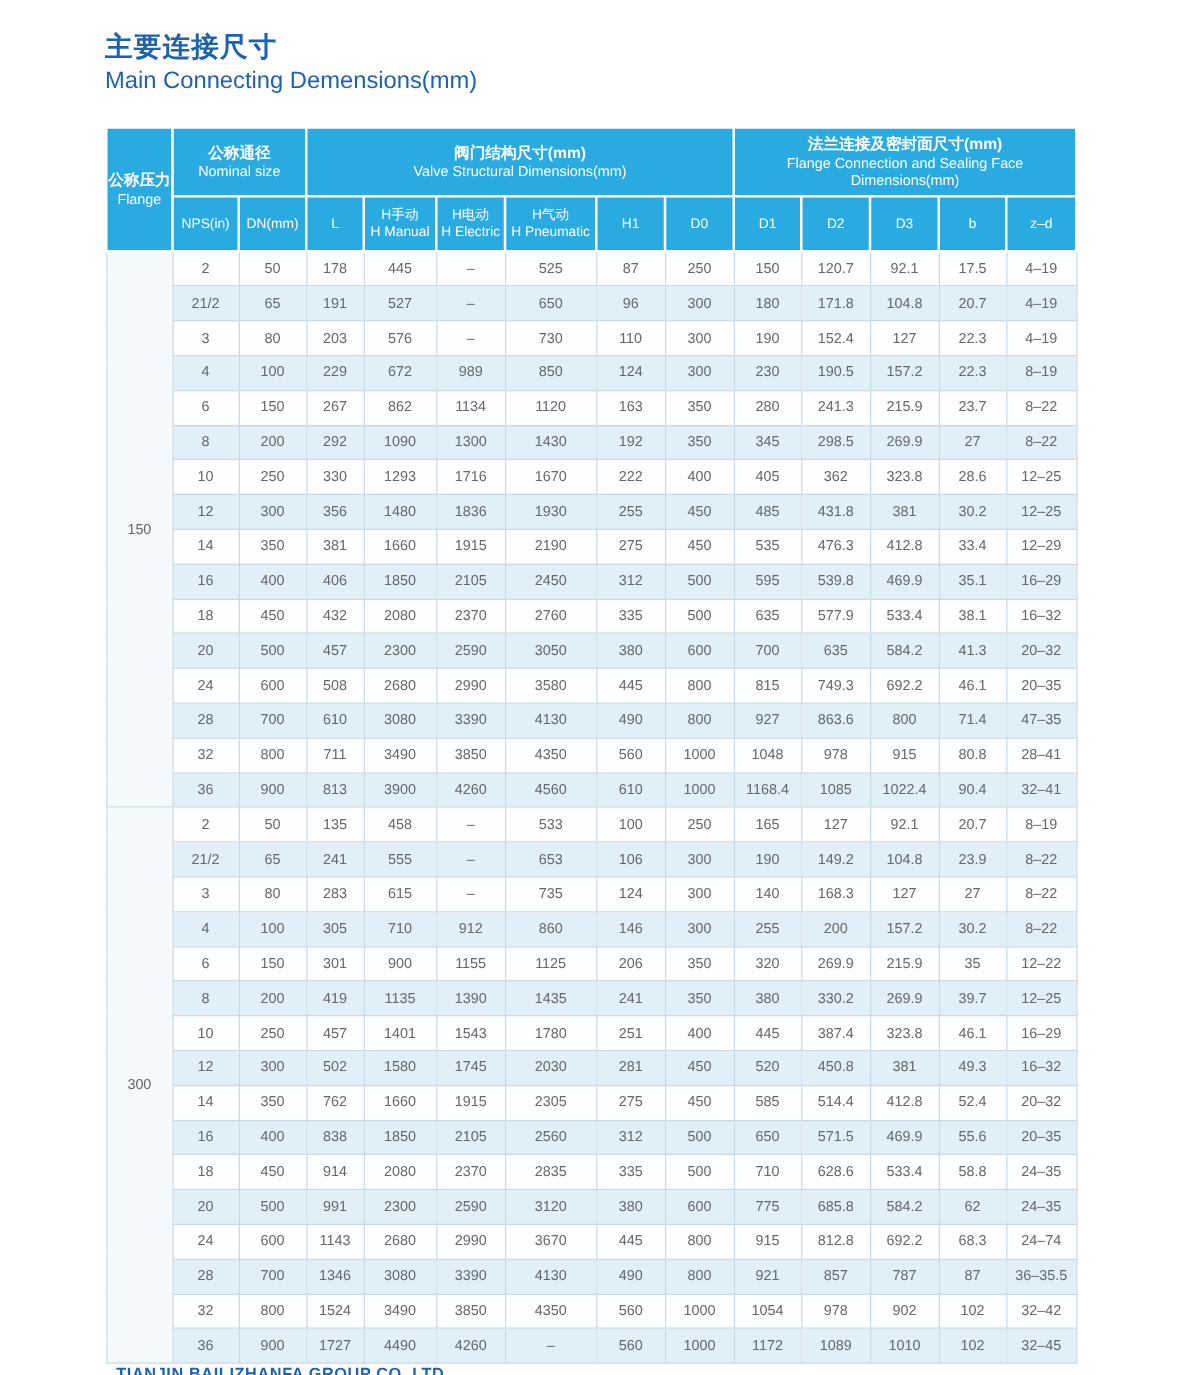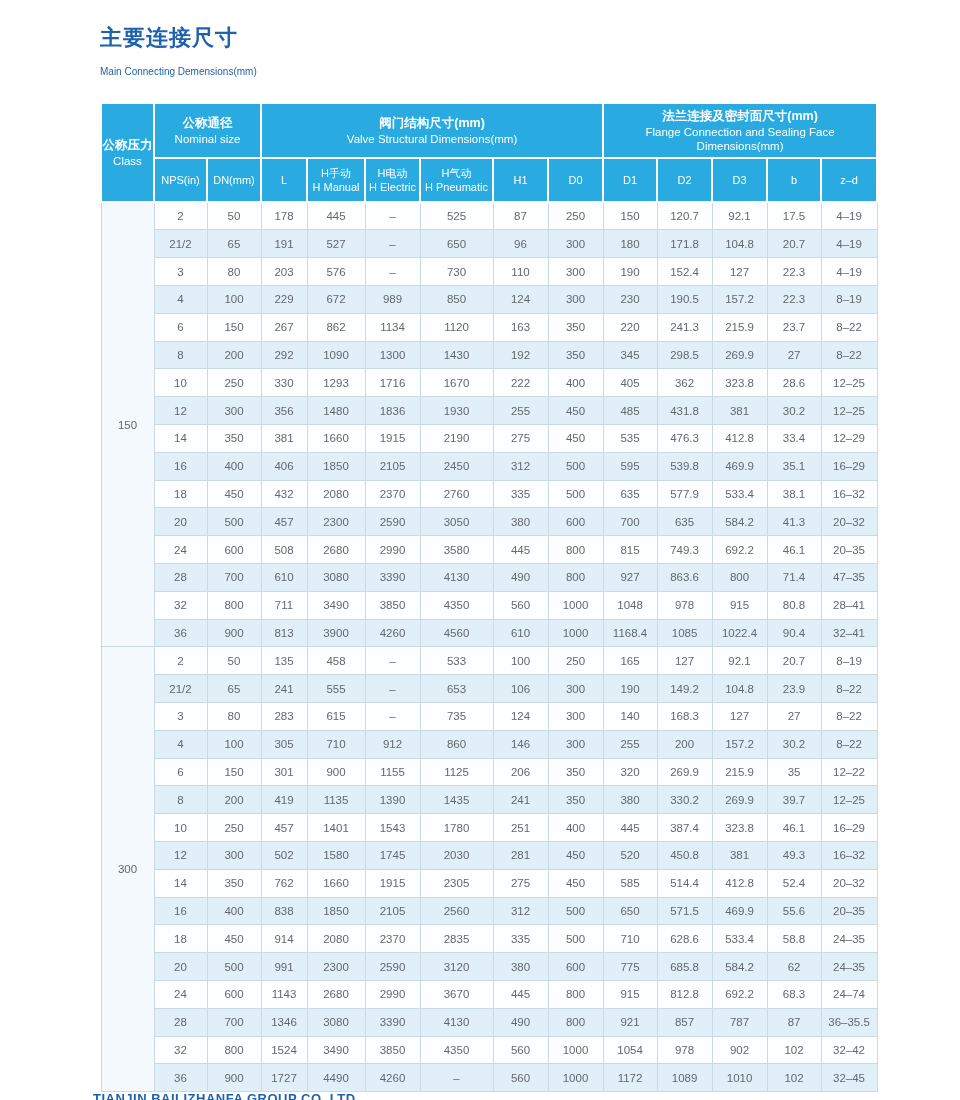--- a/index.html
+++ b/index.html
@@ -9,35 +9,35 @@
   body {
     width: 960px;
     height: 1100px;
     background: #ffffff;
     overflow: hidden;
     position: relative;
     font-family: "Liberation Sans", "DejaVu Sans", sans-serif;
   }
   .content {
     position: absolute;
-    left: 100px;
+    left: 84px;
     top: 26px;
     width: 776px;
   }
   .title-zh {
     font-size: 22px;
     font-weight: 700;
     color: #1e62ad;
     letter-spacing: 1px;
     line-height: 1.1;
   }
   .title-en {
-    font-size: 10px;
+    font-size: 19px;
     color: #1e62ad;
-    margin-top: 16px;
+    margin-top: 4px;
   }
   table.dims {
     border-collapse: collapse;
     table-layout: fixed;
     width: 776px;
     margin-top: 25px;
   }
   table.dims thead th {
     background: #29abe2;
     color: #ffffff;
@@ -116,21 +116,21 @@
       <col style="width:54px">
         <col style="width:55px">
         <col style="width:55px">
       <col style="width:54px">
         <col style="width:56px">
     </colgroup>
     <thead>
       <tr class="group-row">
         <th rowspan="2">
           <span class="hdr-zh">公称压力</span>
-          <span class="hdr-en">Class</span>
+          <span class="hdr-en">Flange</span>
         </th>
         <th colspan="2">
           <span class="hdr-zh">公称通径</span>
           <span class="hdr-en">Nominal size</span>
         </th>
         <th colspan="6">
           <span class="hdr-zh">阀门结构尺寸(mm)</span>
           <span class="hdr-en">Valve Structural Dimensions(mm)</span>
         </th>
         <th colspan="5">
@@ -222,21 +222,21 @@
         </tr>
         <tr class="row-a">
           <td>6</td>
           <td>150</td>
           <td>267</td>
           <td>862</td>
           <td>1134</td>
           <td>1120</td>
           <td>163</td>
           <td>350</td>
-          <td>220</td>
+          <td>280</td>
           <td>241.3</td>
           <td>215.9</td>
           <td>23.7</td>
           <td>8–22</td>
         </tr>
         <tr class="row-b">
           <td>8</td>
           <td>200</td>
           <td>292</td>
           <td>1090</td>

